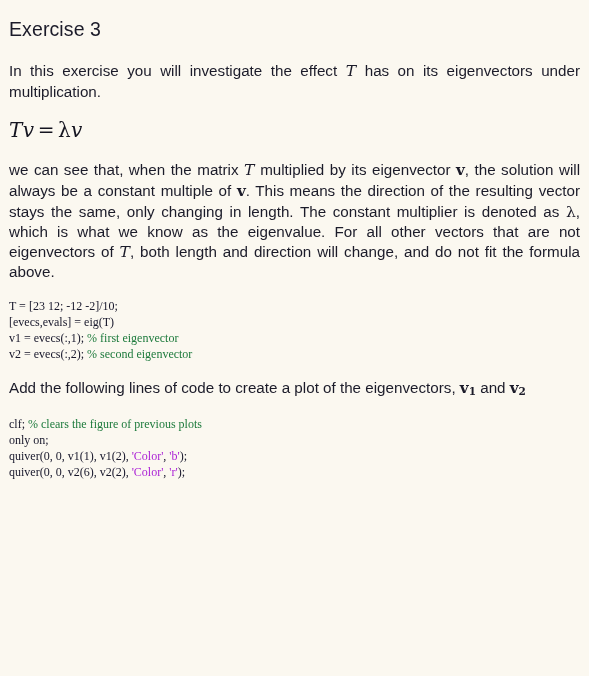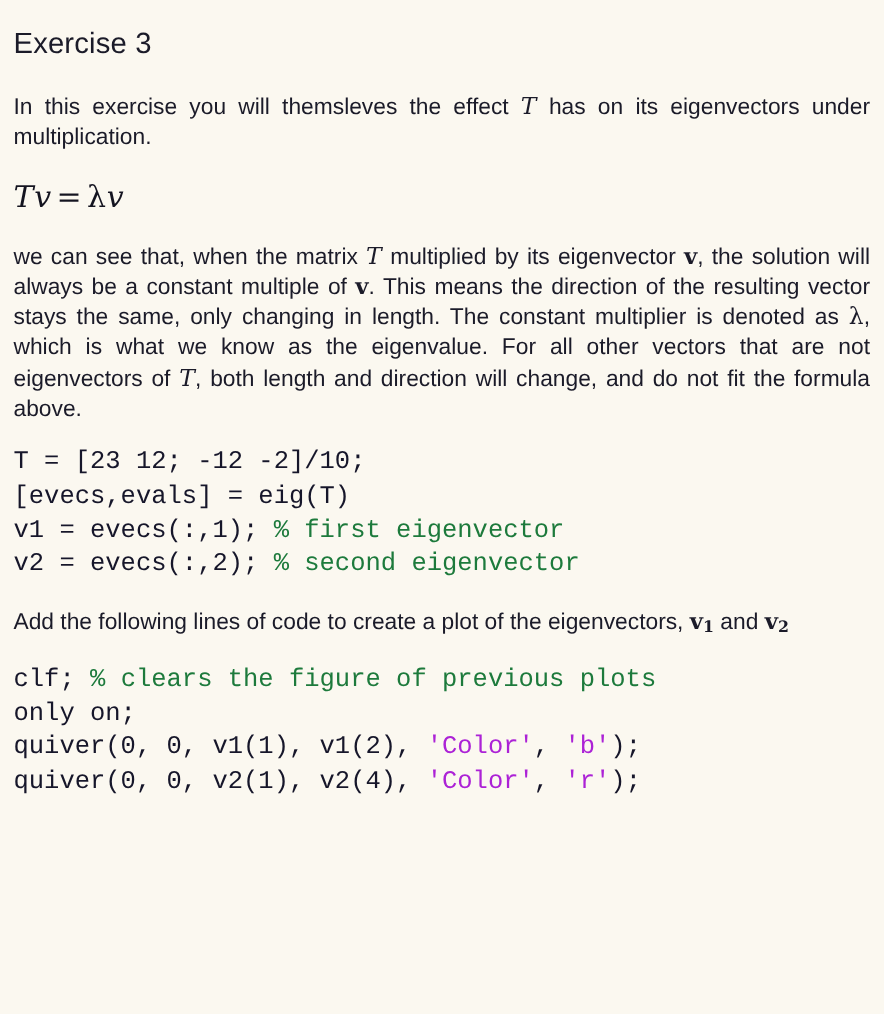--- a/index.html
+++ b/index.html
@@ -71,51 +71,51 @@
     color: #141420;
     letter-spacing: 0.5px;
   }
   .equation .eq-op {
     font-style: normal;
     margin: 0 3px;
   }
   .equation .eq-lam { font-style: normal; }
 
   pre.code {
-    font-family: Liberation Mono, monospace;
-    font-size: 17px;
+    font-family: Liberation Serif, serif;
+    font-size: 12px;
     line-height: 1.335;
     margin: 0 0 16px 0;
     color: #16162a;
     white-space: pre;
     letter-spacing: 0px;
   }
   pre.code .cmt { color: #1d7a3c; }
   pre.code .str { color: #ac22d6; margin-top: 24px; }
 </style>
 </head>
 <body>
 
 <div class="page">
 
   <h1 class="title">Exercise 3</h1>
 
-  <p class="para"><span>In this exercise you will themsleves the effect </span><span class="mathv">T</span><span> has on its eigenvectors under multiplication.</span></p>
+  <p class="para"><span>In this exercise you will investigate the effect </span><span class="mathv">T</span><span> has on its eigenvectors under multiplication.</span></p>
 
 
   <div class="equation"><span>T</span><span>v</span><span class="eq-op">=</span><span class="eq-lam">λ</span><span>v</span></div>
 
   <p class="para last"><span>we can see that, when the matrix </span><span class="mathv">T</span><span> multiplied by its eigenvector </span><span class="vecb">v</span><span>, the solution will always be a constant multiple of </span><span class="vecb">v</span><span>. This means the direction of the resulting vector stays the same, only changing in length. The constant multiplier is denoted as </span><span class="mathlam">λ</span><span>, which is what we know as the eigenvalue. For all other vectors that are not eigenvectors of </span><span class="mathv">T</span><span>, both length and direction will change, and do not fit the formula above.</span></p>
 
 
   <pre class="code"><span>T = [23 12; -12 -2]/10;</span>
 <span>[evecs,evals] = eig(T)</span>
 <span>v1 = evecs(:,1); </span><span class="cmt">% first eigenvector</span>
 <span>v2 = evecs(:,2); </span><span class="cmt">% second eigenvector</span></pre>
 
   <p class="para"><span>Add the following lines of code to create a plot of the eigenvectors, </span><span class="vecb"><span>v</span><sub>1</sub></span><span> and </span><span class="vecb"><span>v</span><sub>2</sub></span></p>
 
   <pre class="code"><span>clf; </span><span class="cmt">% clears the figure of previous plots</span>
 <span>only on;</span>
 <span>quiver(0, 0, v1(1), v1(2), </span><span class="str">'Color'</span><span>, </span><span class="str">'b'</span><span>);</span>
-<span>quiver(0, 0, v2(1), v2(4), </span><span class="str">'Color'</span><span>, </span><span class="str">'r'</span><span>);</span></pre>
+<span>quiver(0, 0, v2(6), v2(2), </span><span class="str">'Color'</span><span>, </span><span class="str">'r'</span><span>);</span></pre>
 
 </div>
 
 </body></html>

